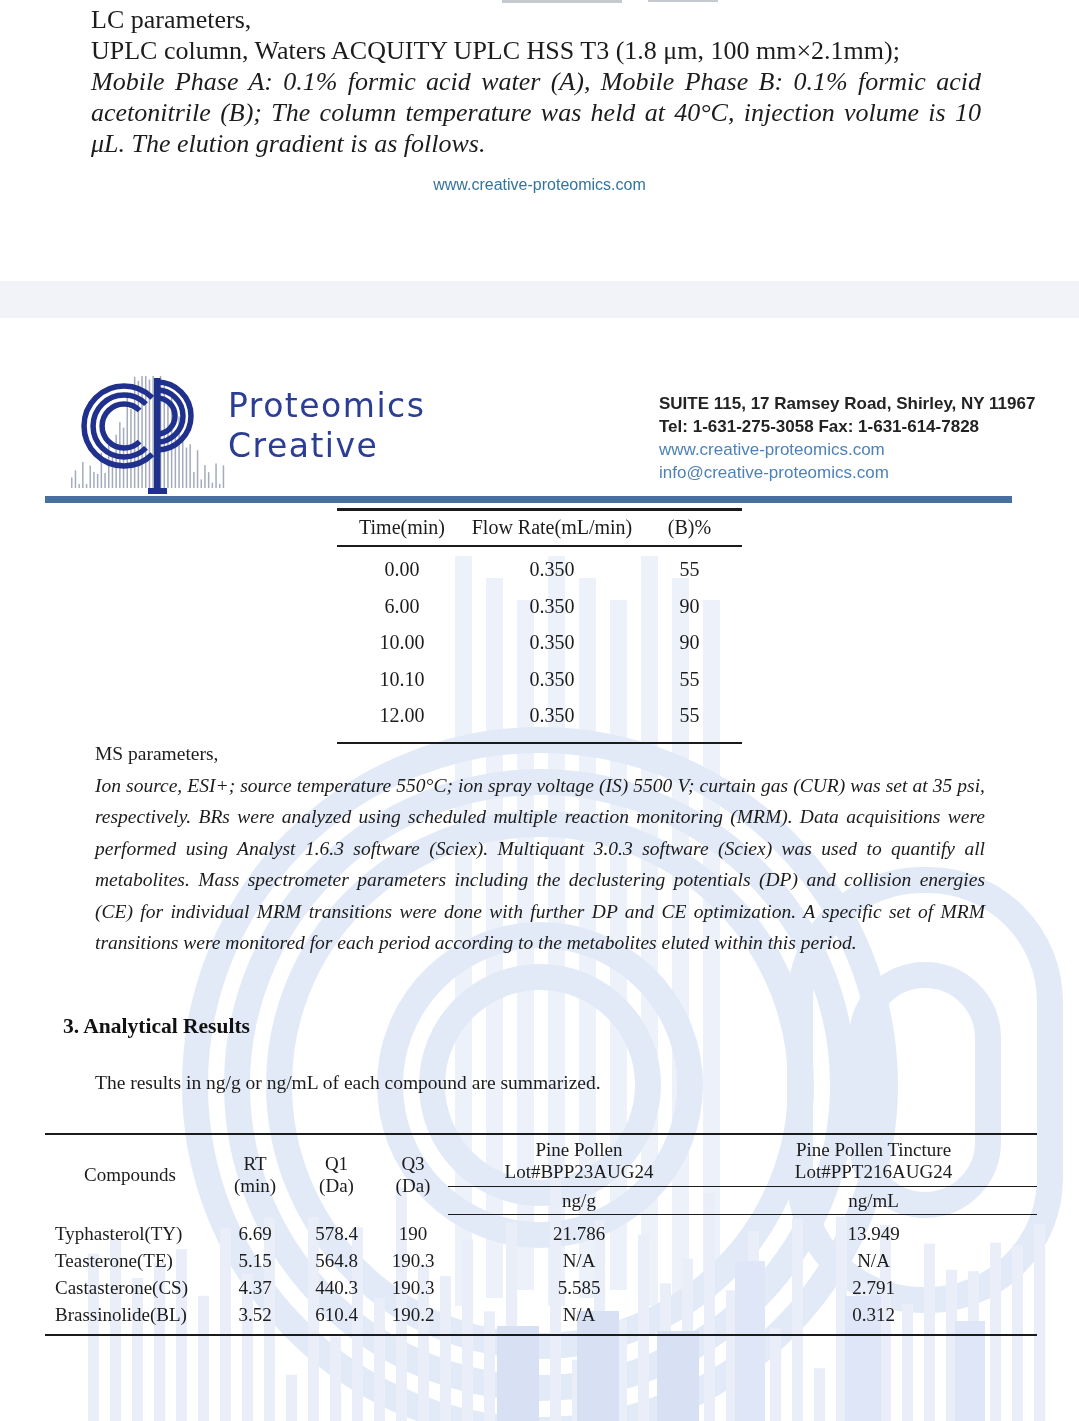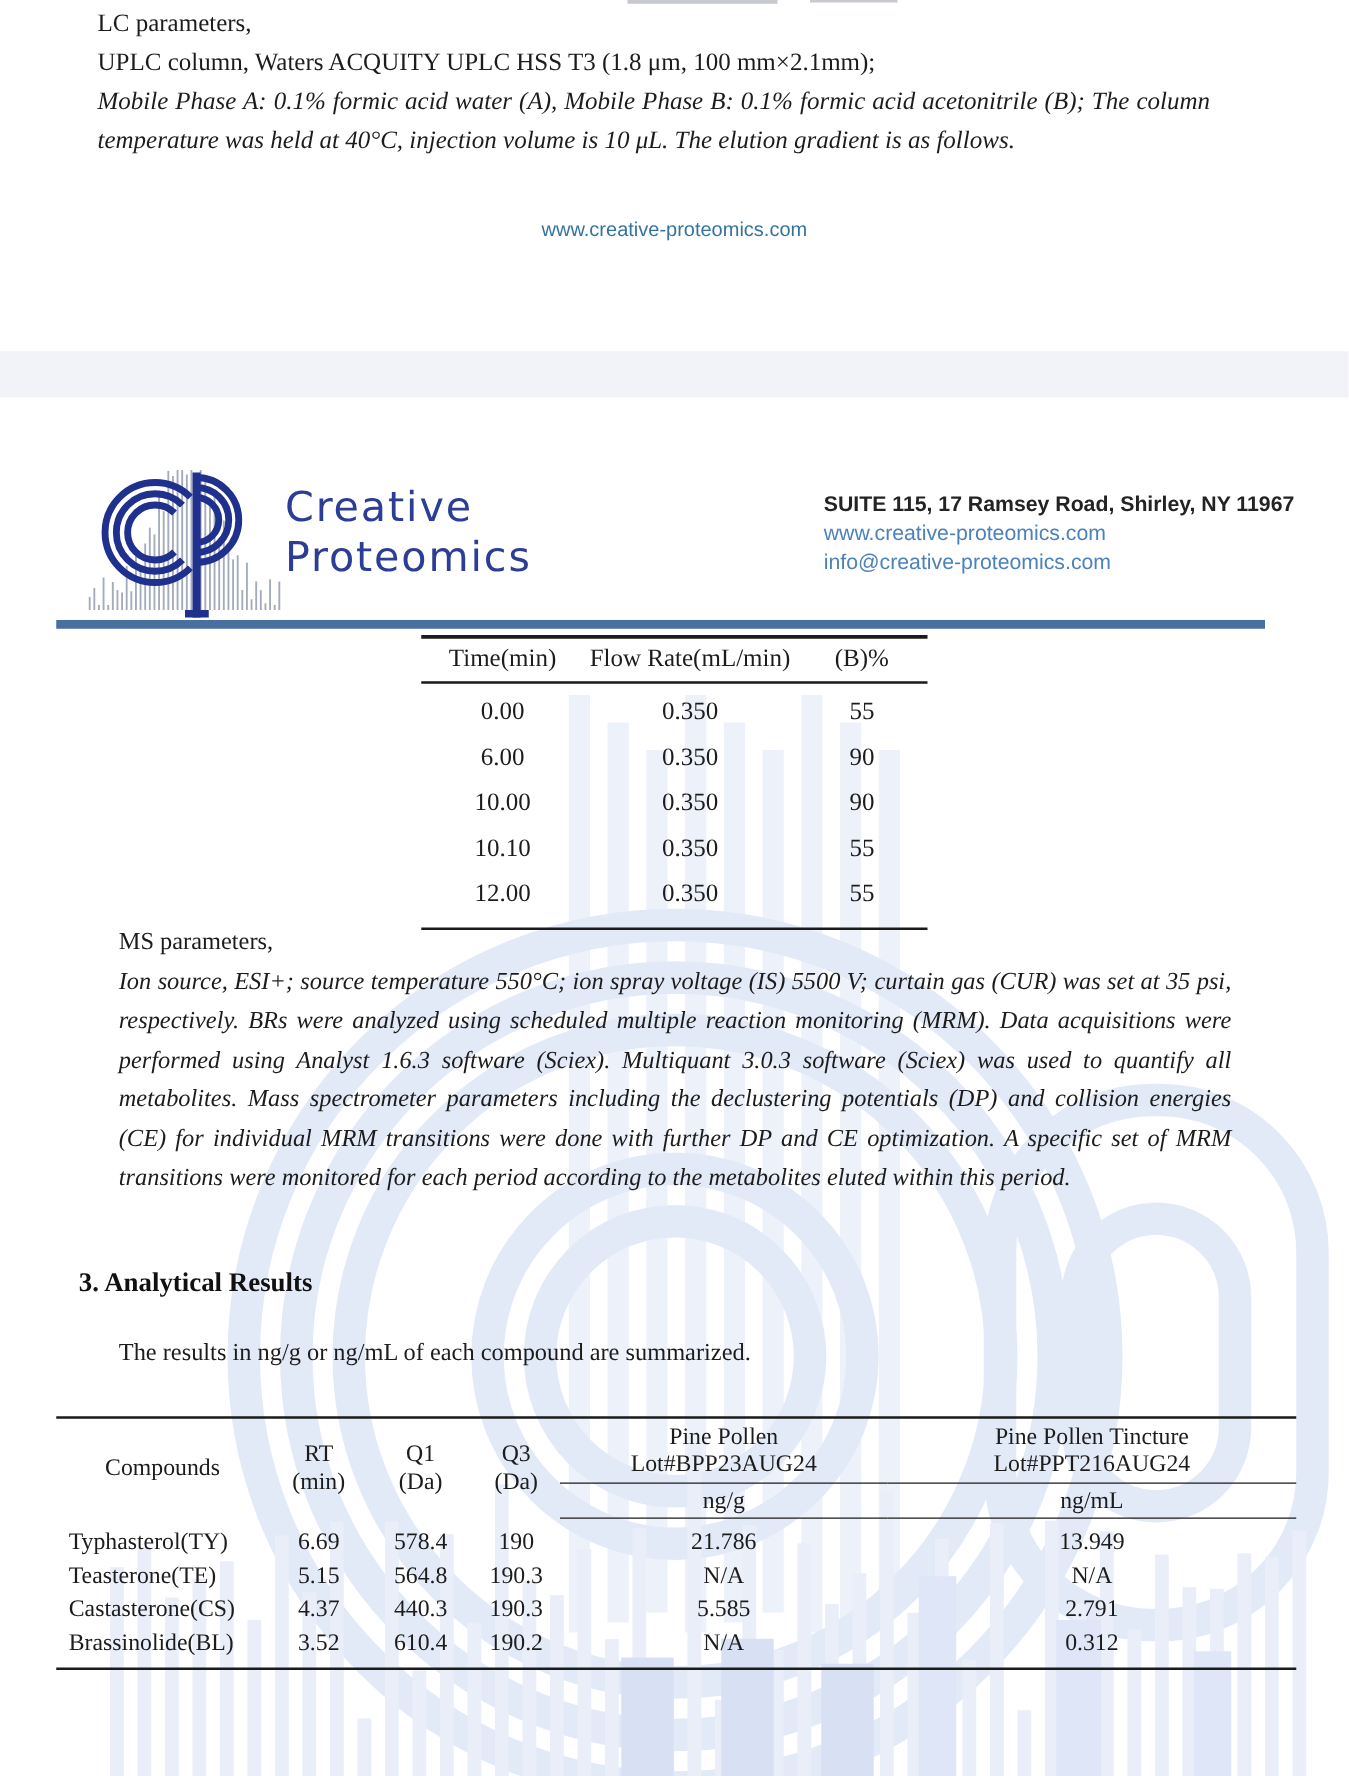--- a/index.html
+++ b/index.html
@@ -4,21 +4,21 @@
 <style>
   html,body{margin:0;padding:0;background:#ffffff;}
   .page{position:relative;width:1079px;height:1421px;background:#ffffff;overflow:hidden;
         font-family:"Liberation Serif","DejaVu Serif",serif;color:#1c1c1c;}
   
   #wm{position:absolute;left:0;top:0;z-index:0;}
   .content{position:relative;z-index:1;}
   
   .artifact{position:absolute;background:#a8adb3;opacity:.65;}
   
-  .lc-text{position:absolute;left:78px;top:4px;width:890px;font-size:20px;line-height:31px;}
+  .lc-text{position:absolute;left:91px;top:4px;width:890px;font-size:26px;line-height:31px;}
   .lc-text p{margin:0;}
   .just{text-align:justify;text-justify:inter-word;font-style:italic;}
   
   .page-link{position:absolute;left:0;top:176px;width:100%;text-align:center;
              font-family:"Liberation Sans",sans-serif;font-size:16px;color:#33749f;}
   
   .gray-band{position:absolute;left:0;top:281px;width:1079px;height:37px;background:#f2f3f8;}
   
   .logo-block{position:absolute;left:68px;top:362px;width:450px;height:136px;}
   .logo-svg{position:absolute;left:0;top:0;}
@@ -202,27 +202,28 @@
           <path d="M78.0,42.1 A31,31 0 1 0 78.0,85.9"></path>
           <path d="M71.6,48.4 A22,22 0 1 0 71.6,79.6"></path>
           <path d="M89,20 A34,34 0 0 1 89,88"></path>
           <path d="M89,28 A26,26 0 0 1 89,80"></path>
           <path d="M89,36 A18,18 0 0 1 89,72"></path>
         </g>
         <rect x="86" y="16" width="6.5" height="116" fill="#20308d"></rect>
         <rect x="80" y="126" width="19" height="6" fill="#20308d"></rect>
       </svg>
       <div class="logo-text">
+        <div>Proteomics</div>
         <div>Creative</div>
-        <div>Proteomics</div>
       </div>
     </div>
 
     <div class="address-block">
       <div class="addr">SUITE 115, 17 Ramsey Road, Shirley, NY 11967</div>
+      <div class="addr">Tel: 1-631-275-3058 Fax: 1-631-614-7828</div>
       <div class="alink">www.creative-proteomics.com</div>
       <div class="alink">info@creative-proteomics.com</div>
     </div>
 
     <div class="blue-rule"></div>
 
     <div class="gradient-table">
       <div class="gt-row gt-header">
         <span>Time(min)</span>
         <span>Flow Rate(mL/min)</span>

